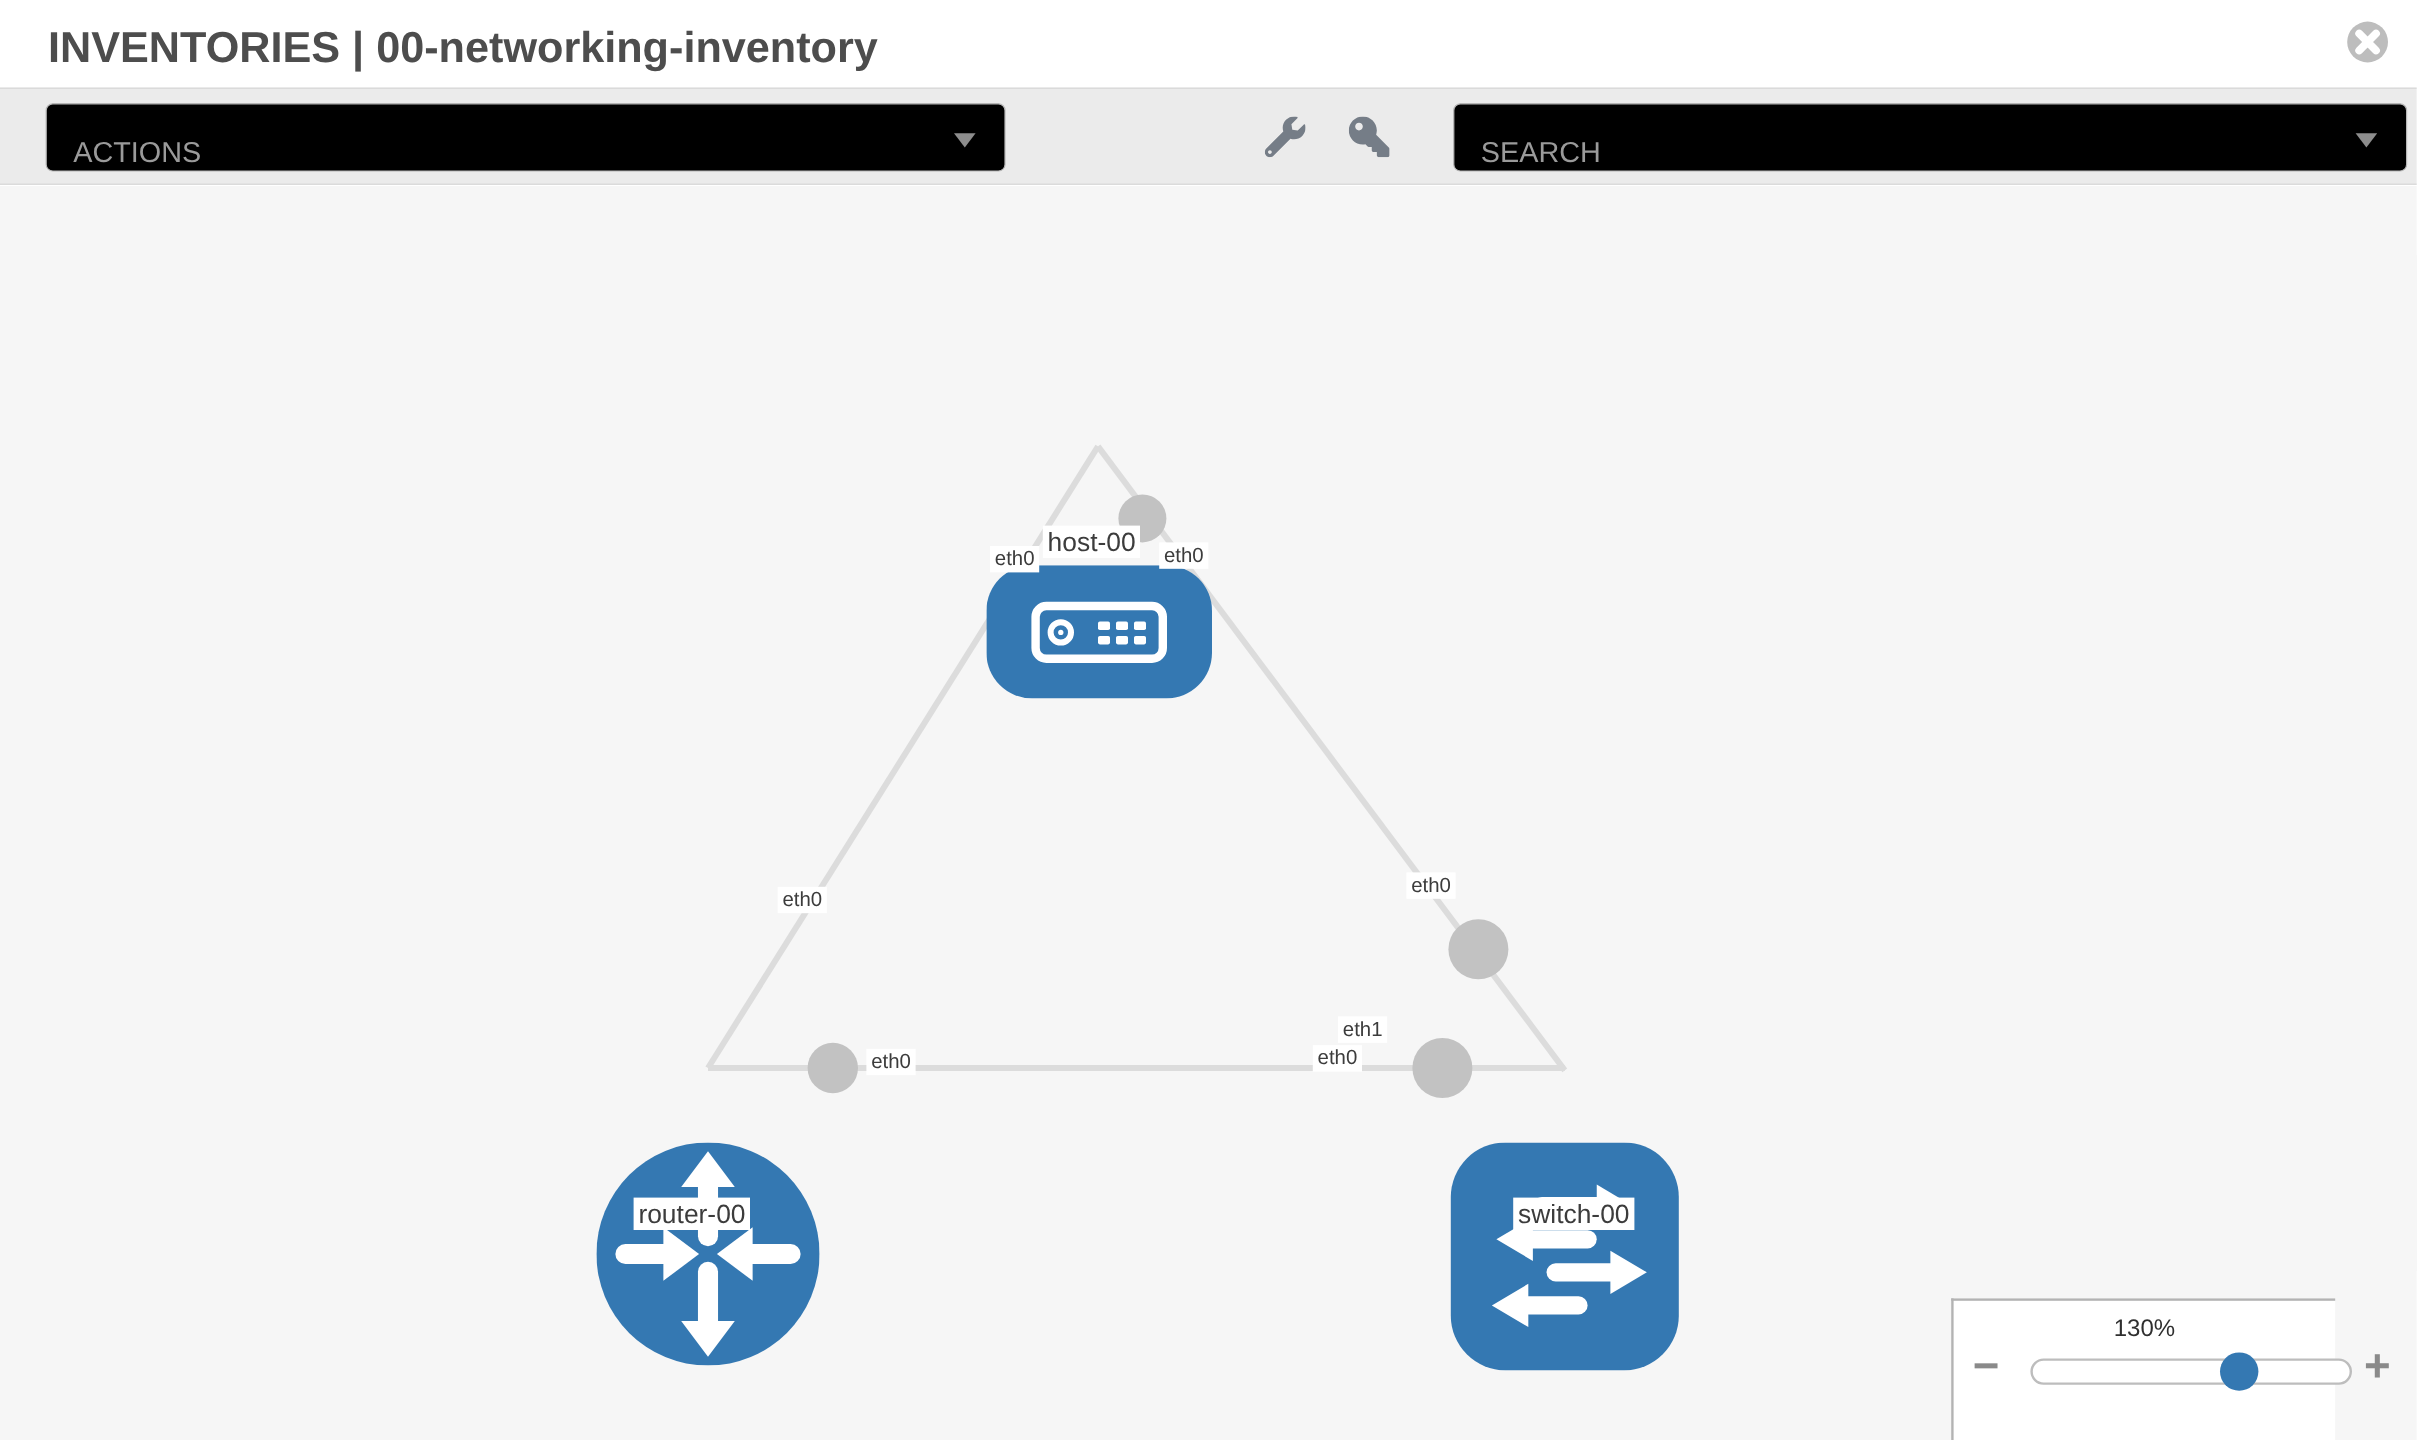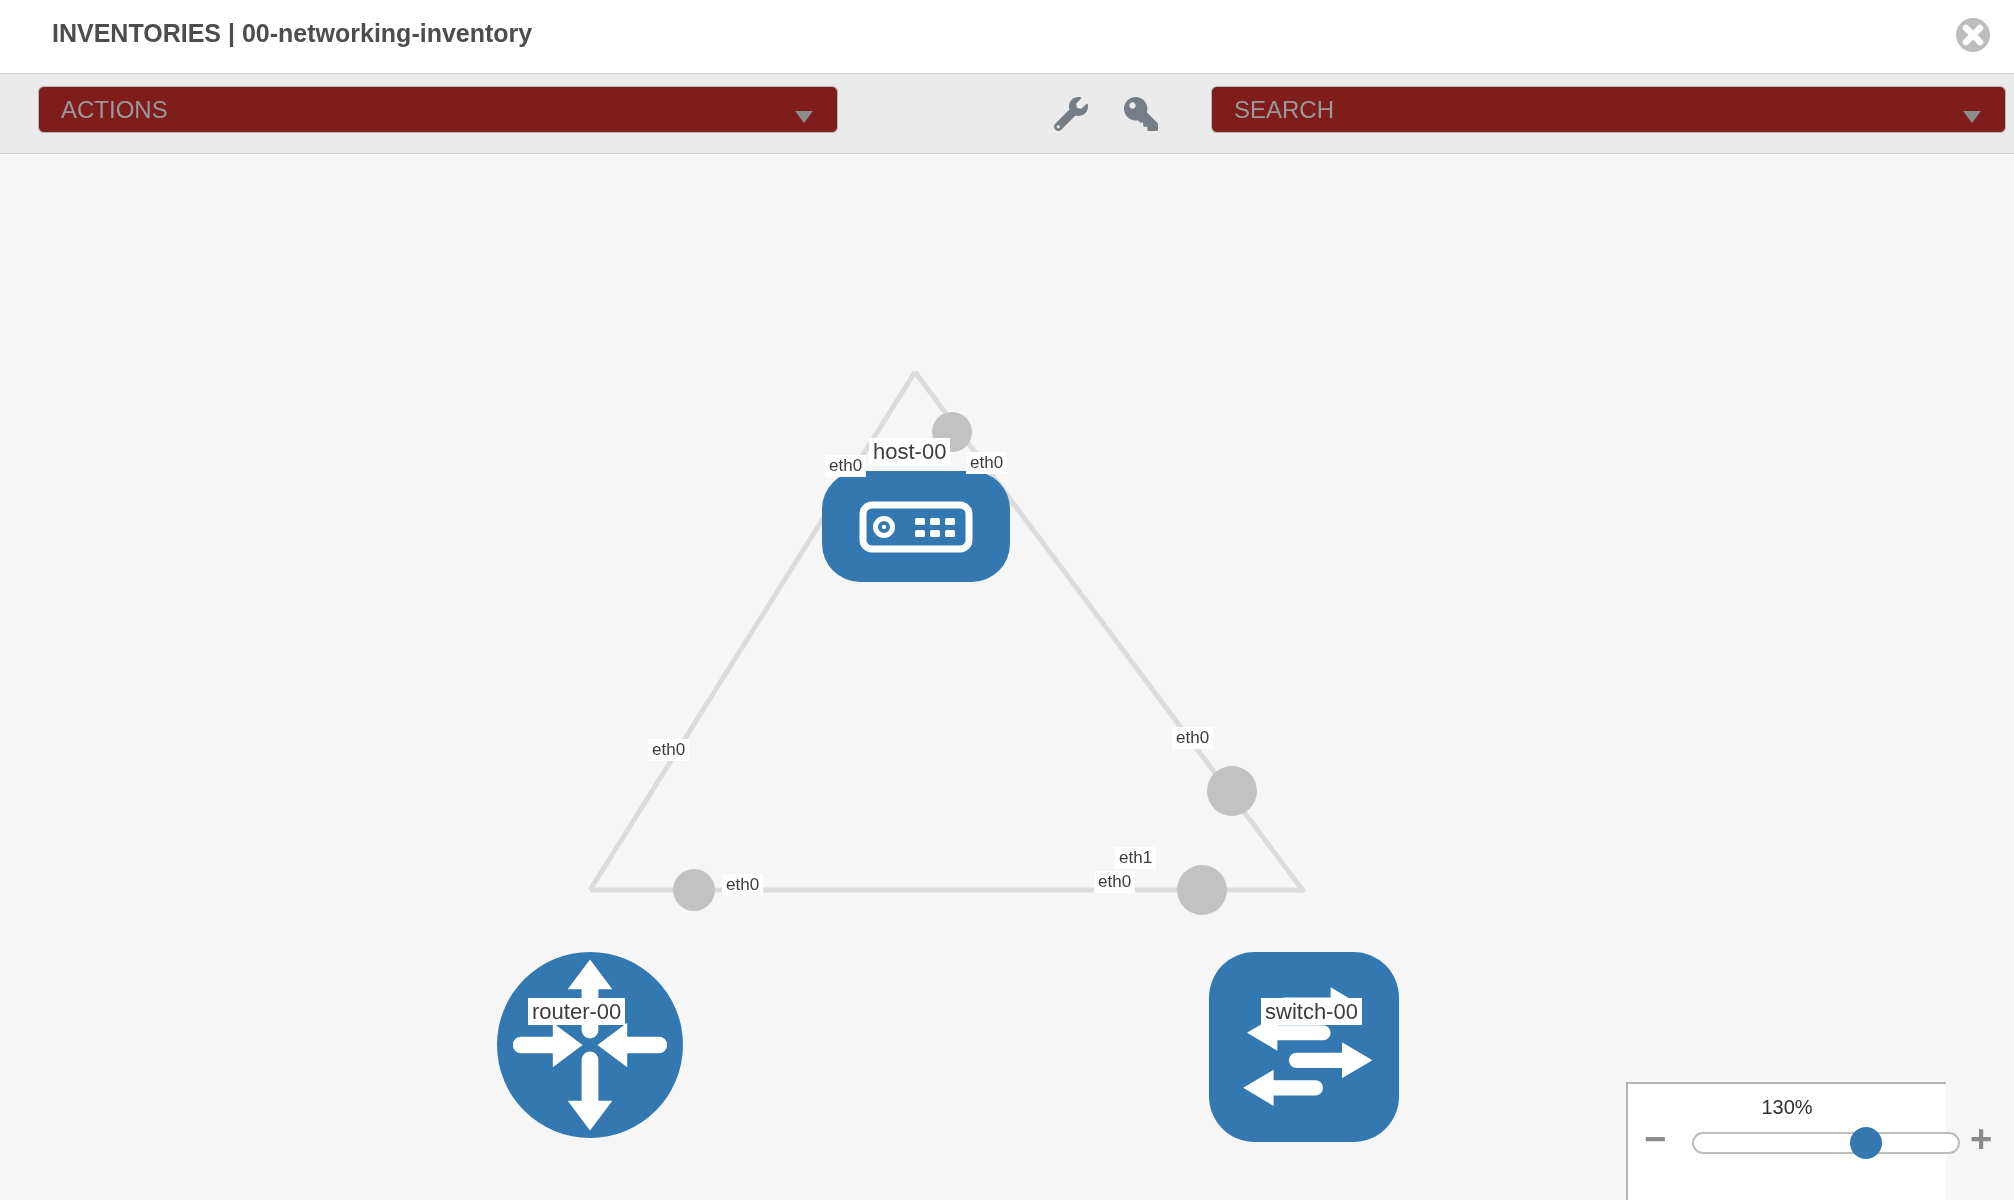--- a/index.html
+++ b/index.html
@@ -2,29 +2,29 @@
 <html><head>
 <meta charset="utf-8">
 <style>
   * { margin:0; padding:0; box-sizing:border-box; }
   html,body { width:2014px; height:1200px; overflow:hidden; background:#fff;
               font-family:"Liberation Sans", sans-serif; }
   .page { position:relative; width:2014px; height:1200px; }
 
   
   .header { position:absolute; left:0; top:0; width:2014px; height:73px; background:#ffffff; }
-  .header-title { position:absolute; left:40px; top:19px; font-size:25px; font-weight:bold; color:#4d4d4d;margin-left:12px; }
+  .header-title { position:absolute; left:40px; top:19px; font-size:36px; font-weight:bold; color:#4d4d4d; }
   .close-btn { position:absolute; left:1954px; top:16px; width:38px; height:38px; border:none;
                background:transparent; cursor:pointer; }
 
   
   .toolbar { position:absolute; left:0; top:73px; width:2014px; height:81px; background:#ebebeb;
              border-top:1px solid #d6d6d6; border-bottom:1px solid #d6d6d6; }
-  .combo { position:absolute; top:12px; height:47px; background:#7f1d1d; border:1px solid #b6b6b6;
-           border-radius:6px; display:flex; align-items:center; cursor:pointer; }
+  .combo { position:absolute; top:12px; height:57px; background:#000000; border:1px solid #b6b6b6;
+           border-radius:6px; display:flex; align-items:flex-end; cursor:pointer; }
   .combo-actions { left:38px; width:800px; }
   .combo-search  { left:1183px; width:795px;margin-left:28px; }
   .combo-label { margin-left:22px; font-size:24px; color:#9a9a9a; }
   .caret { position:absolute; right:24px; top:24px; width:0; height:0;
            border-left:9px solid transparent; border-right:9px solid transparent;
            border-top:12px solid #8d8d8d; }
   .tool-icon { position:absolute; top:22px; width:38px; height:38px; background:transparent;
                border:none; cursor:pointer; }
   .tool-icon svg { width:34px; height:34px; fill:#757d87; }
   .icon-wrench { left:1052px; }

